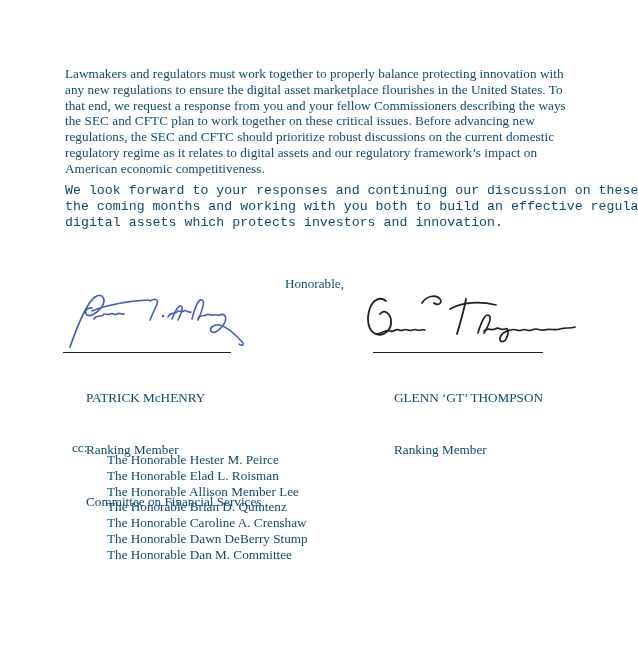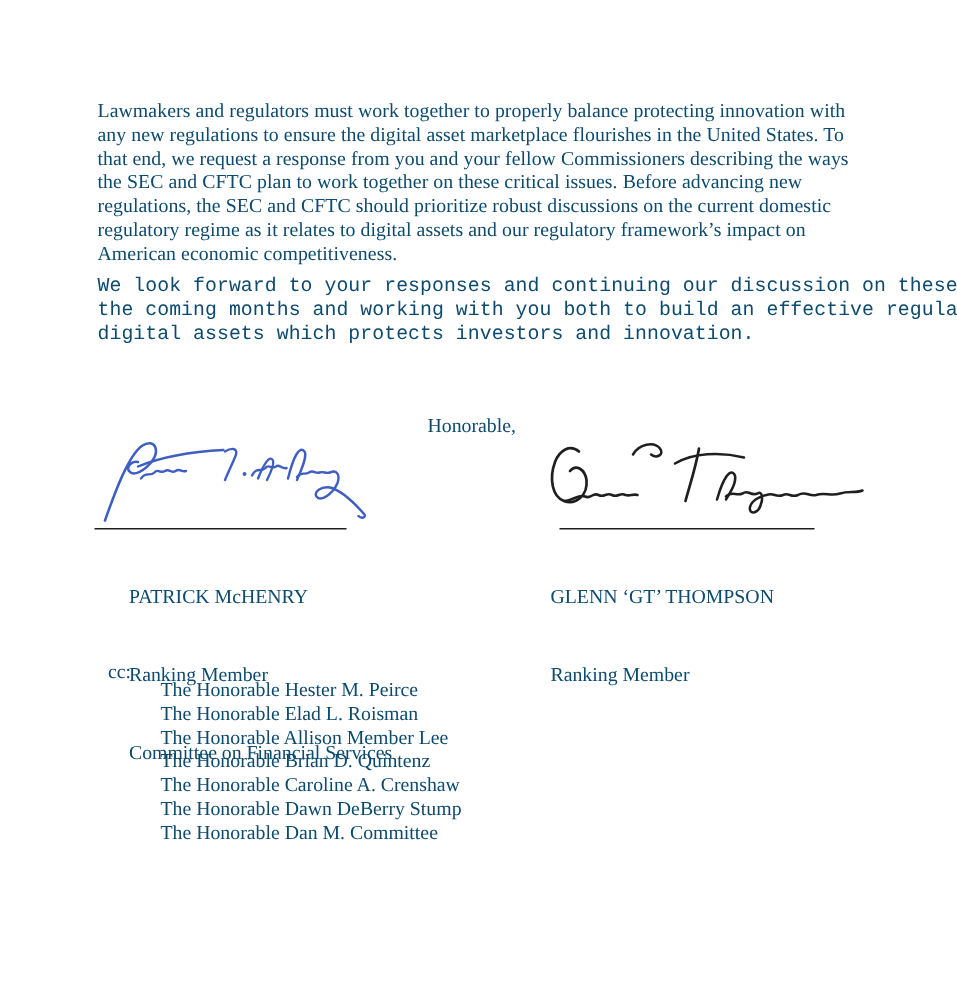--- a/index.html
+++ b/index.html
@@ -48,21 +48,21 @@
   .sigline-left  { left: 63px;  width: 168px; }
   .sigline-right { left: 373px; width: 170px; }
   .signer {
     position: absolute;
     top: 355px;
     font-size: 13.2px;
     line-height: 17.2px;
     white-space: pre;
   }
   .signer-left  { left: 65px; margin-left: 21px; }
-  .signer-right { left: 367px; }
+  .signer-right { left: 394px; }
   .cc-label {
     position: absolute;
     left: 72px;
     top: 440px;
     font-size: 13.2px;
     line-height: 15.8px;
   }
   .cc-list {
     position: absolute;
     left: 107px;

